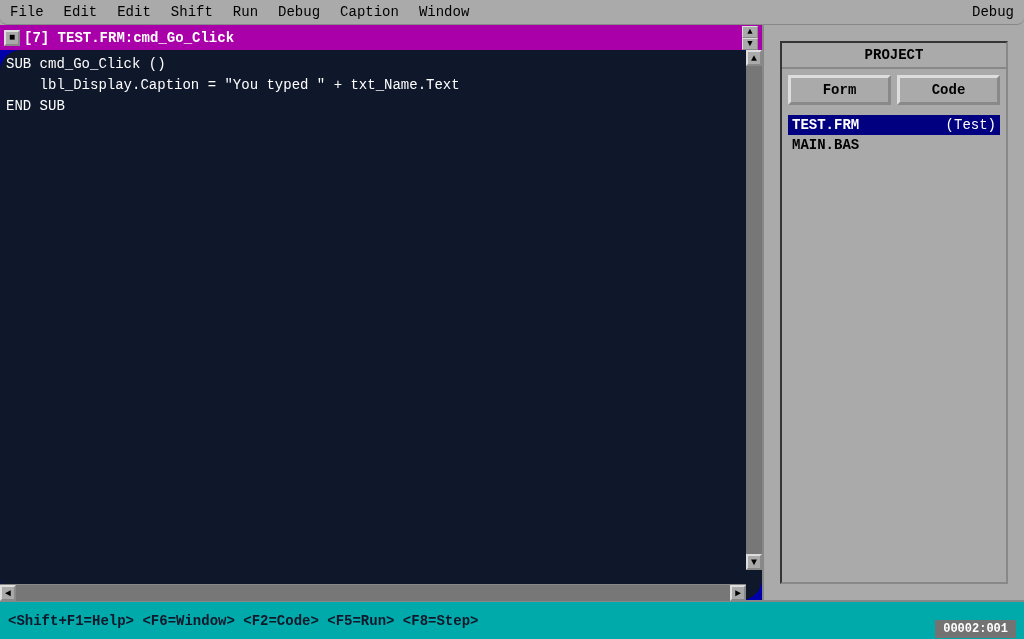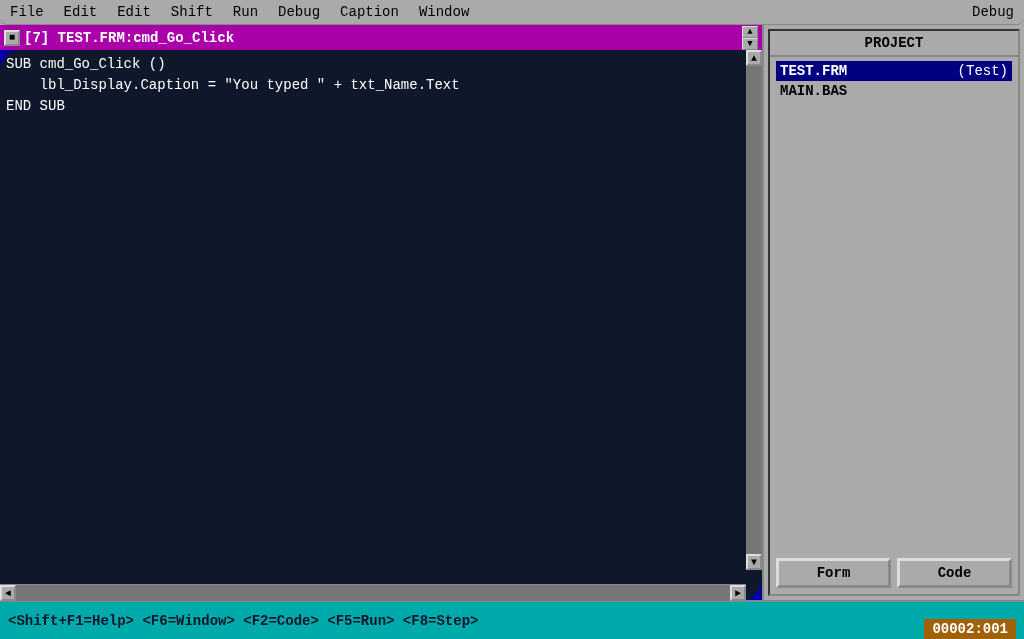--- a/index.html
+++ b/index.html
@@ -271,32 +271,32 @@
       border-top: 2px solid #888;
     }
 
     .status-section {
       color: #0f172a;
       font-size: 14px;
       font-weight: bold;
     }
 
     #status-right {
-      background: #a16207;
+      background: #737373;
       color: #ffffff;
       padding: 2px 8px;
-      font-size: 14px;
+      font-size: 12px;
       font-weight: bold;
       margin-top: 16px;
     }
 
     
     #project-border {
       border: 2px inset #888;
-      margin: 4px;
+      margin: 16px;
       flex: 1;
       display: flex;
       flex-direction: column;
       background: #aaaaaa;
       justify-content: center;
     }
   </style>
 </head>
 <body>
 
@@ -343,34 +343,34 @@
     <div id="editor-hscrollbar">
       <div class="hscroll-btn">◄</div>
       <div class="hscroll-track"></div>
       <div class="hscroll-btn">►</div>
     </div>
   </div>
 
   <div id="project-panel">
     <div id="project-border">
       <div id="project-title">PROJECT</div>
+      <div id="project-buttons">
+        <button class="project-btn">Form</button>
+        <button class="project-btn">Code</button>
+      </div>
       <div id="project-files">
         <div class="project-file selected">
           <span class="project-file-name">TEST.FRM</span>
           <span class="project-file-extra">(Test)</span>
         </div>
         <div class="project-file">
           <span class="project-file-name">MAIN.BAS</span>
           <span class="project-file-extra"></span>
         </div>
       </div>
-      <div id="project-buttons">
-        <button class="project-btn">Form</button>
-        <button class="project-btn">Code</button>
-      </div>
     </div>
   </div>
 
 </div>
 
 <div id="statusbar">
   <span class="status-section">&lt;Shift+F1=Help&gt;  &lt;F6=Window&gt;  &lt;F2=Code&gt;  &lt;F5=Run&gt;  &lt;F8=Step&gt;</span>
   <span id="status-right" class="status-section">00002:001</span>
 </div>
 

